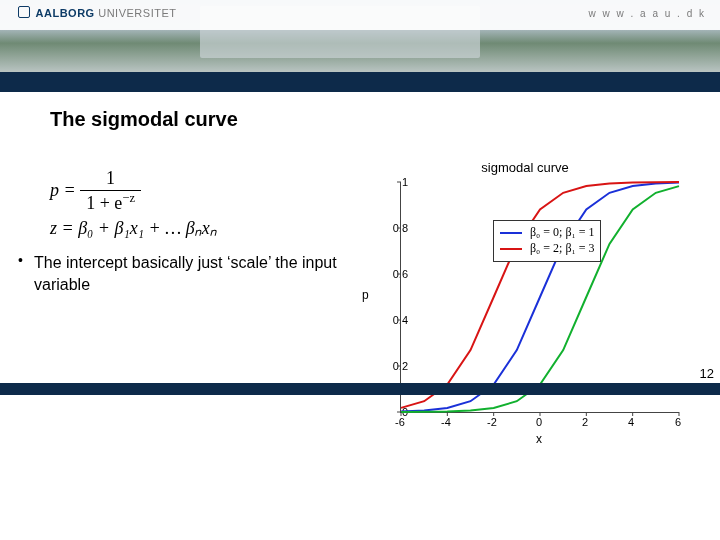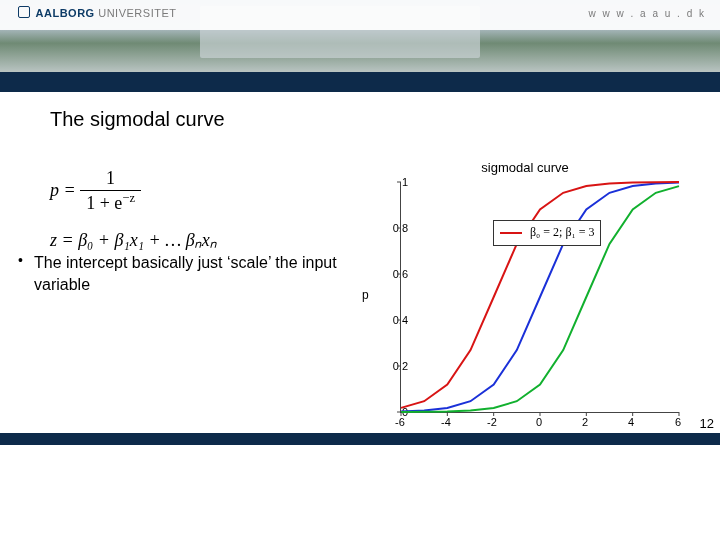--- a/index.html
+++ b/index.html
@@ -1,29 +1,29 @@
 <!DOCTYPE html>
 <html><head>
 <meta charset="utf-8">
 <style>
   html,body{margin:0;padding:0;width:720px;height:540px;font-family:Arial,Helvetica,sans-serif;background:#fff;color:#000;overflow:hidden}
-  .slide{position:relative;width:720px;height:445px}
+  .slide{position:relative;width:720px;height:395px}
   
   .header-photo{position:absolute;left:0;top:0;width:720px;height:72px;
     background:linear-gradient(to bottom,#9db2c0 0%,#a8b8bd 40%,#6f8a74 60%,#b9c4c2 100%)}
   .header-photo::before{content:"";position:absolute;left:200px;top:6px;width:280px;height:52px;
     background:#c9d2d4;opacity:.7;border-radius:2px}
   .top-bar{position:absolute;left:0;top:0;width:720px;height:30px;background:rgba(255,255,255,.92)}
   .uni-mark{position:absolute;left:18px;top:6px;font-size:11px;letter-spacing:.5px;color:#0d3b66}
   .uni-mark .light{color:#7a7a7a}
   .uni-logo{display:inline-block;width:10px;height:10px;border:1px solid #0d3b66;border-radius:2px;margin:0 2px -1px 0}
   .url{position:absolute;right:14px;top:8px;font-size:10px;color:#7a7a7a;letter-spacing:2px}
   .blue-band{position:absolute;left:0;top:72px;width:720px;height:20px;background:#0d2a4a}
   
-  .title{position:absolute;left:50px;top:108px;font-size:20px;font-weight:400;color:#000}
+  .title{position:absolute;left:50px;top:108px;font-size:20px;font-weight:700;color:#000}
   .formula{position:absolute;left:50px;top:168px;font-family:'Times New Roman',serif;font-size:18px;line-height:1.2}
   .formula .frac{display:inline-block;text-align:center;vertical-align:middle}
   .formula .frac .num{display:block;border-bottom:1px solid #000;padding:0 6px}
   .formula .frac .den{display:block;padding:0 6px}
   .formula sup{font-size:.7em}
   .bullet{position:absolute;left:18px;top:252px;font-size:14px}
   .bullet-text{position:absolute;left:34px;top:252px;font-size:16px;line-height:1.35;width:310px}
   
   .chart{position:absolute;left:360px;top:160px;width:330px;height:290px;
     font-family:Arial,sans-serif;font-size:12px}
@@ -60,21 +60,21 @@
   <div class="title">The sigmodal curve</div>
 
   <div class="formula">
     <span style="vertical-align:middle"><i>p =</i></span>
     <span class="frac">
       <span class="num">1</span>
       <span class="den">
         <span>1 + e</span><sup>−z</sup>
       </span>
     </span>
-    <div style="margin-top:16px"><i>z = β₀ + β₁x₁ + … βₙxₙ</i></div>
+    <div style="margin-top:4px"><i>z = β₀ + β₁x₁ + … βₙxₙ</i></div>
   </div>
 
   <div class="bullet">•</div>
   <div class="bullet-text">The intercept basically just ‘scale’ the input variable</div>
 
   <div class="chart">
     <div class="chart-title">sigmodal curve</div>
     <div class="ylab">p</div>
     <div class="xlab">x</div>
 
@@ -107,20 +107,24 @@
           <line x1="0" x2="0" y1="230" y2="234" stroke="#444"></line>
           <line x1="46.33333333333333" x2="46.33333333333333" y1="230" y2="234" stroke="#444"></line>
           <line x1="92.66666666666666" x2="92.66666666666666" y1="230" y2="234" stroke="#444"></line>
           <line x1="139" x2="139" y1="230" y2="234" stroke="#444"></line>
           <line x1="185.33333333333331" x2="185.33333333333331" y1="230" y2="234" stroke="#444"></line>
           <line x1="231.66666666666669" x2="231.66666666666669" y1="230" y2="234" stroke="#444"></line>
           <line x1="278" x2="278" y1="230" y2="234" stroke="#444"></line>
         </svg>
       <div class="legend">
         <div class="legend-row">
+          <span class="swatch" style="background:#1a30d8"></span>
+          <span>β₀ = 0;  β₁ = 1</span>
+        </div>
+        <div class="legend-row">
           <span class="swatch" style="background:#d81414"></span>
           <span>β₀ = 2;  β₁ = 3</span>
         </div>
       </div>
     </div>
   </div>
 
   <div class="footer-bar"></div>
   <div class="page-num">12</div>
 </div>

